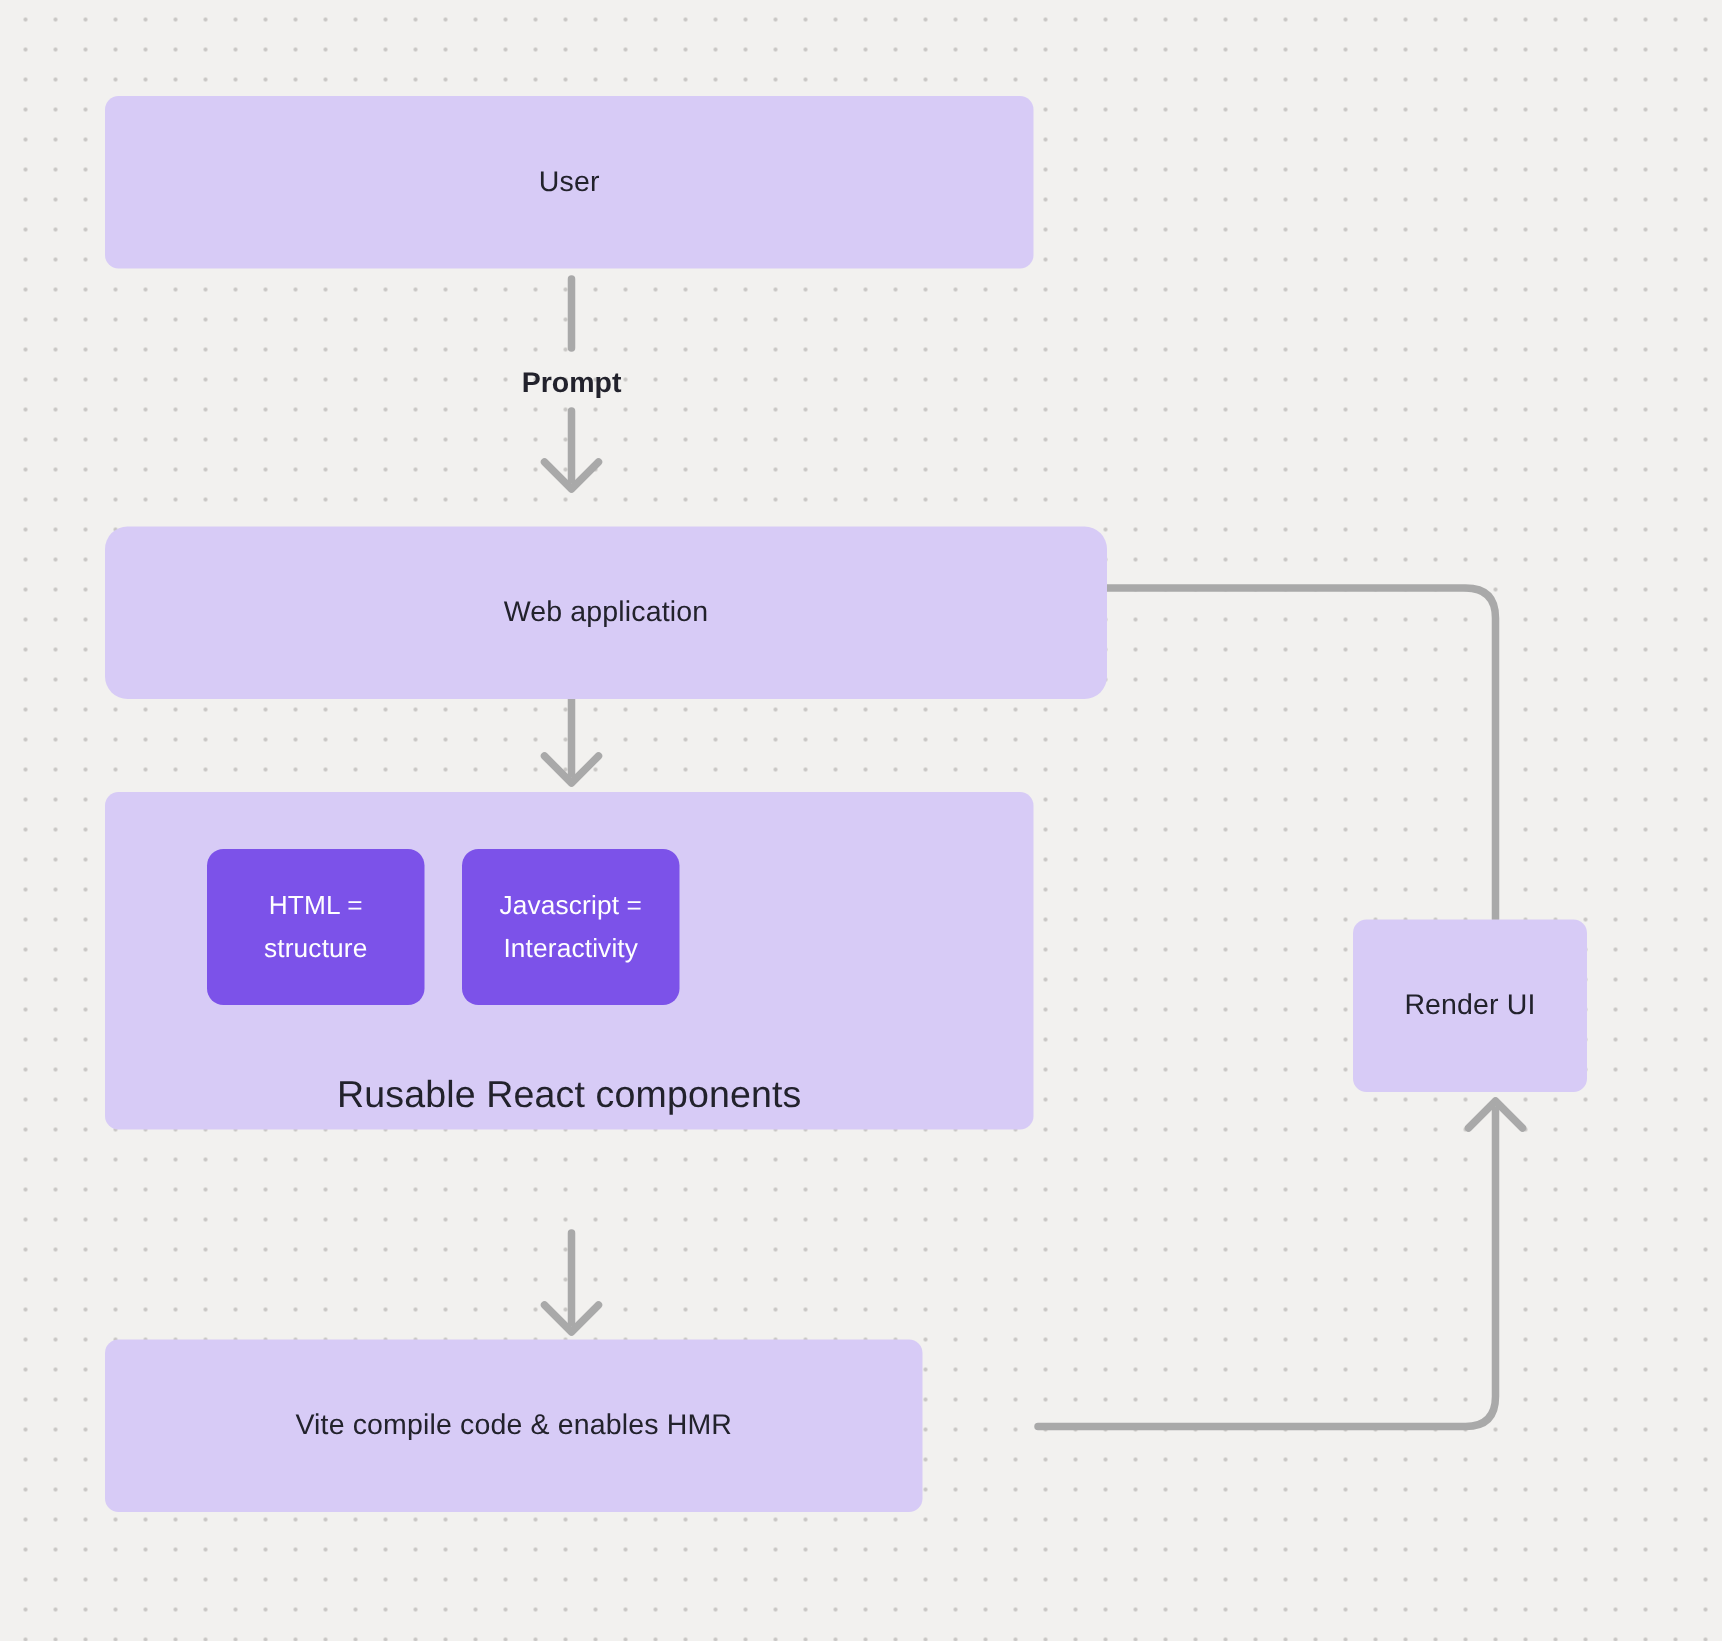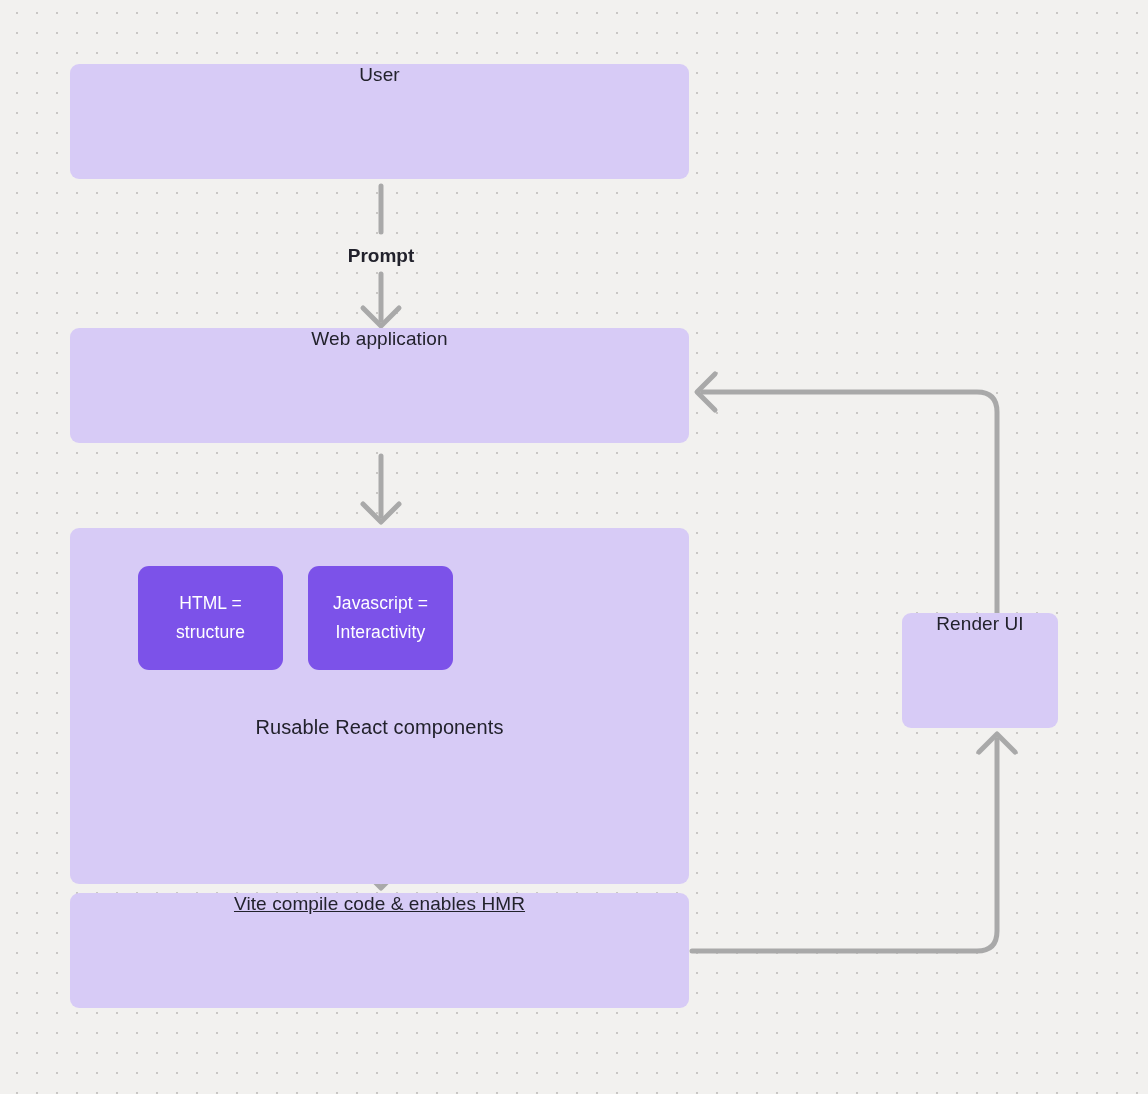--- a/index.html
+++ b/index.html
@@ -24,31 +24,32 @@
     background-color: var(--background);
     background-image: radial-gradient(circle, var(--dot-grid) 1.2px, transparent 1.5px);
     background-size: 20px 20px;
     background-position: 7px 3px;
   }
   .node {
     position: absolute;
     background: var(--node-fill-light);
     border-radius: 9px;
     display: flex;
+    align-items: center;
     justify-content: center;
     color: var(--node-text-dark);
     font-size: 19px;
     font-weight: 500;
     letter-spacing: 0.1px;
   }
   .node-user   { left: 70px;  top: 64px;  width: 619px; height: 115px; }
-  .node-web    { left: 70px;  top: 328px; width: 619px; height: 115px; }
-  .node-group  { left: 70px;  top: 528px; width: 619px; height: 356px;
+  .node-web    { left: 70px;  top: 351px; width: 668px; height: 115px; border-radius: 15px; }
+  .node-group  { left: 70px;  top: 528px; width: 619px; height: 225px;
                  display: block; }
-  .node-vite   { left: 70px;  top: 893px; width: 619px; height: 115px; text-decoration: underline; }
+  .node-vite   { left: 70px;  top: 893px; width: 545px; height: 115px; }
   .node-render { left: 902px; top: 613px; width: 156px; height: 115px; }
 
   .chip-row {
     position: absolute;
     left: 68px;
     top: 38px;
     display: flex;
     gap: 25px;
   }
   .chip {
@@ -66,21 +67,21 @@
     line-height: 29px;
     padding: 0 10px;
   }
   .group-caption {
     position: absolute;
     left: 0;
     top: 188px;
     width: 100%;
     text-align: center;
     color: var(--node-text-dark);
-    font-size: 20px;
+    font-size: 25px;
     font-weight: 500;
   }
   .edge-label {
     position: absolute;
     left: 381px;
     top: 245px;
     transform: translateX(-50%);
     color: var(--node-text-dark);
     font-size: 19px;
     font-weight: 700;

